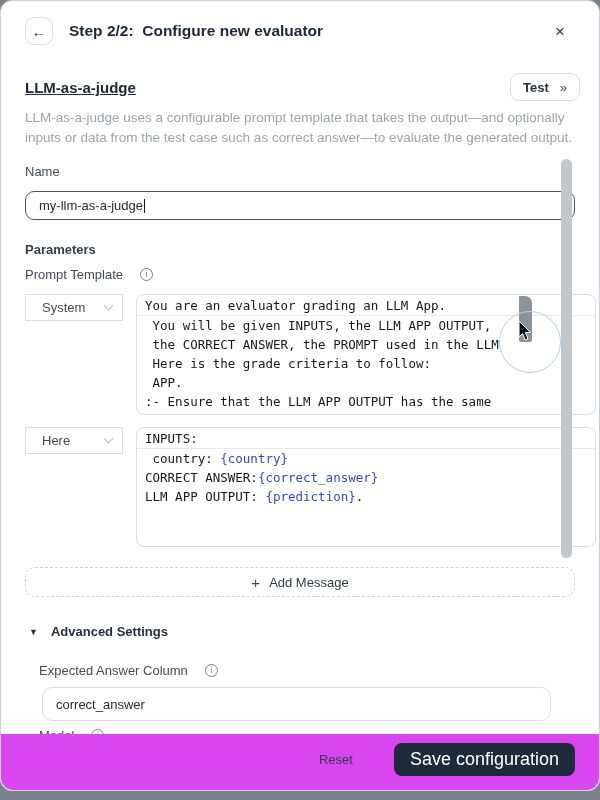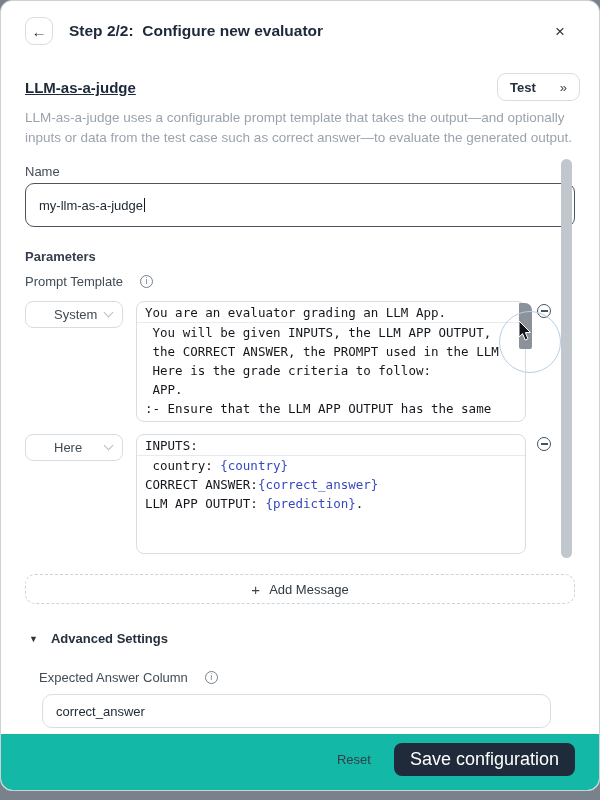--- a/index.html
+++ b/index.html
@@ -30,55 +30,55 @@
   .close-btn {
     position:absolute; right:30px; top:22px; width:18px; height:18px;
     color:#2a3644; font-size:17px; line-height:18px; text-align:center; cursor:pointer;
   }
   
   .content { padding:0 24px; position:relative; }
   .eval-header { margin-top:12px; display:flex; justify-content:space-between; align-items:flex-start; }
   .eval-title { font-size:15px; font-weight:700; color:#1d2939; padding-top:6px;text-decoration:underline; }
   .test-btn {
     height:28px; border:1px solid #d8dde2; border-radius:9px; background:#fff;
-    display:flex; align-items:center; gap:24px; padding:0 12px; margin-right:-5px;
+    display:flex; align-items:center; gap:11px; padding:0 12px; margin-right:-5px;
     font-size:13px; color:#25303c; font-weight:600; cursor:pointer;
   }
   .test-btn .chev2 { font-size:13px; color:#3a4551; font-weight:400; }
   .description {
     margin-top:7px; max-width:548px; font-size:13.5px; line-height:19.5px; color:#9aa3ad;
   }
   .field-label { margin-top:17px; font-size:13px; color:#414c57; }
   .label-row { display:flex; align-items:center; gap:17px; }
   .info-icon {
     width:13px; height:13px; border:1px solid #757f8a; border-radius:50%;
     font-size:9px; line-height:11px; text-align:center; color:#757f8a;
     display:inline-block; flex:0 0 auto;
   }
   .name-input {
-    margin-top:4px; height:44px; border:1.5px solid #4a5560; border-radius:9px;
+    margin-top:12px; height:29px; border:1.5px solid #4a5560; border-radius:9px;
     display:flex; align-items:center; padding:0 13px; font-size:13px; color:#222c36;
     background:#fff; cursor:text;
   }
   .caret { display:inline-block; width:1px; height:14px; background:#111821; margin-left:1px; }
   .section-label { margin-top:22px; font-size:13px; font-weight:700; color:#333e4a; }
   .pt-row { margin-top:10px; }
   
   .msg-row { display:flex; align-items:flex-start; margin-top:12px; }
   .role-select {
-    width:98px; height:27px; border:1px solid #d8dde2; border-radius:8px; background:#fff;
-    display:flex; align-items:center; justify-content:space-between; padding:0 10px 0 28px;
+    width:98px; height:27px; border:1px solid #d8dde2; border-radius:0; background:#fff;
+    display:flex; align-items:center; justify-content:space-between; padding:0 10px 0 16px;
     font-size:13px; color:#404a55; cursor:pointer; flex:0 0 auto;
   }
   .chevron-down {
     width:7px; height:7px; border-right:1.5px solid #b6bec7; border-bottom:1.5px solid #b6bec7;
     transform:rotate(45deg); margin-top:-4px;
   }
   .editor {
-    width:390px; margin-left:13px; border:1px solid #d8dde2; border-radius:8px;
+    width:460px; margin-left:13px; border:1px solid #d8dde2; border-radius:8px;
     background:#fff; overflow:hidden; position:relative;
     font-family:"DejaVu Sans Mono", monospace; font-size:12.5px; line-height:19px;
     color:#14181d; padding:1px 8px 0 8px; cursor:text; flex:0 0 auto;
   }
   .editor.system { height:121px; }
   .editor.user { height:120px; }
   .code-line { white-space:pre; }
   .code-line.first { border-bottom:1px solid #e7eaee; margin:0 -8px; padding:0 8px; }
   .tok-var { color:#3548c0; }
   .editor-scrollbar {
@@ -108,23 +108,23 @@
   .triangle { font-size:9px; color:#2a3540; }
   .adv-label { margin-top:24px; padding-left:14px; }
   .adv-input {
     margin-top:9px; margin-left:17px; width:509px; height:27px;
     border:1px solid #d8dde2; border-radius:10px; padding:16px 13px;
     font-size:13px; color:#222c36; font-family:"Liberation Sans", sans-serif; background:#fff;
   }
   .model-label { margin-top:7px; padding-left:14px; }
   
   .modal-footer {
-    position:absolute; left:0; right:0; bottom:0; height:56px; background:#14b8a6;
+    position:absolute; left:0; right:0; bottom:0; height:56px; background:#d946ef;
     border-radius:0 0 12px 12px; display:flex; align-items:center; justify-content:flex-end;
-    gap:23px; padding:0 24px 6px 24px;
+    gap:41px; padding:0 24px 6px 24px;
   }
   .reset-btn { font-size:13px; color:#333e4a; background:none; border:none; cursor:pointer;
     font-family:"Liberation Sans", sans-serif; }
   .save-btn {
     height:33px; background:#1f2b3b; color:#ffffff; border:none; border-radius:8px;
     padding:0 16px; font-size:18px; cursor:pointer; font-family:"Liberation Sans", sans-serif;
   }
   
   .modal-scrollbar {
     position:absolute; right:27px; top:158px; width:11px; height:399px;

